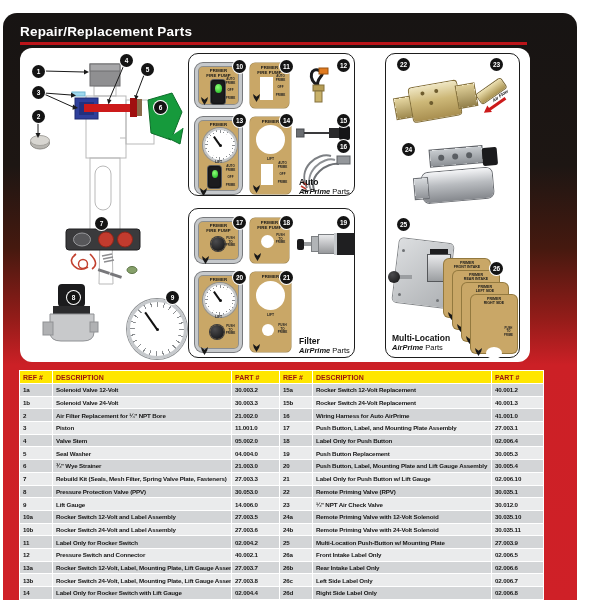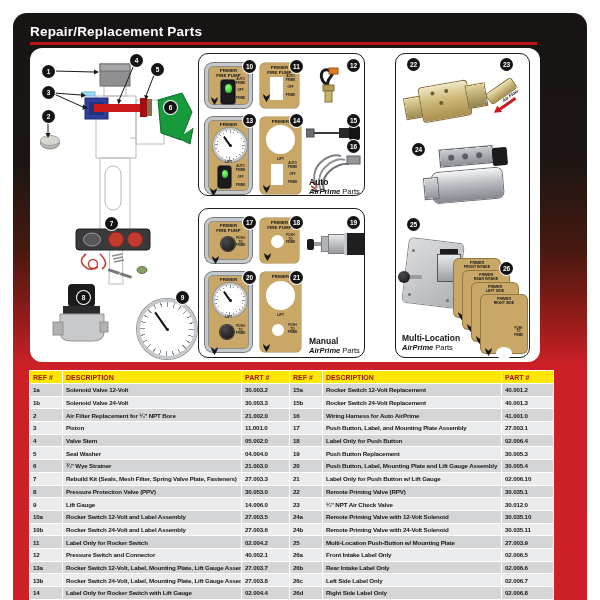--- a/index.html
+++ b/index.html
@@ -1,18 +1,18 @@
 <!DOCTYPE html>
 <html><head>
 <meta charset="utf-8">
 <style>
   html,body{margin:0;padding:0;}
   body{width:600px;height:600px;background:#ffffff;position:relative;overflow:hidden;
        font-family:"Liberation Sans", sans-serif;-webkit-font-smoothing:antialiased;}
-  .poster{position:absolute;left:13px;top:13px;width:574px;height:587px;
+  .poster{position:absolute;left:3px;top:13px;width:574px;height:587px;
     border-radius:14px 14px 0 0;
     background:linear-gradient(180deg,#171413 0%,#1d1613 26%,#45190f 40%,#931c19 52%,#cc2026 60%,#cf2027 100%);}
   .page-title{position:absolute;left:17px;top:11px;color:#fff;font-size:13.5px;font-weight:bold;letter-spacing:.2px;}
   .title-rule{position:absolute;left:17px;top:29px;width:507px;height:2.5px;background:#bb1419;}
   .panel{position:absolute;left:17px;top:35px;width:510px;height:314px;background:#fff;border-radius:12px;}
   .badge{position:absolute;width:13px;height:13px;border-radius:50%;background:#141414;color:#fff;
     font-size:6.5px;font-weight:bold;display:flex;align-items:center;justify-content:center;
     box-shadow:0 0 0 1px #fff;z-index:9;}
   .box{position:absolute;border:1.5px solid #1d1d1d;border-radius:10px;background:#fff;box-sizing:border-box;}
   #box-auto{left:168px;top:5px;width:167px;height:143px;}
@@ -406,21 +406,21 @@
           <div>PUSH</div>
             <div>TO</div>
             <div>PRIME</div>
         </div>
         <div class="logo" style="left:2px;top:66px;">
           <svg viewBox="0 0 10 9" width="9" height="8">
               <path d="M1 0 L5 3 L9 0 L8 4 L5 9 L2 4 Z" fill="#181818"></path>
             </svg></div>
       </div>
       <div class="caption" style="left:110px;top:128px;">
-        <div class="cap-name">Manual</div>
+        <div class="cap-name">Filter</div>
         <div class="cap-sub"><span class="it">AirPrime</span> <span>Parts</span></div>
       </div>
     </div>
 
     <div class="box" id="box-multi">
       <div class="badge" style="left:11px;top:4px;">22</div>
       <div class="badge" style="left:104px;top:4px;">23</div>
       <div class="badge" style="left:16px;top:89px;">24</div>
       <div class="badge" style="left:11px;top:164px;">25</div>
       <div class="badge" style="left:104px;top:208px;z-index:12;">26</div>

